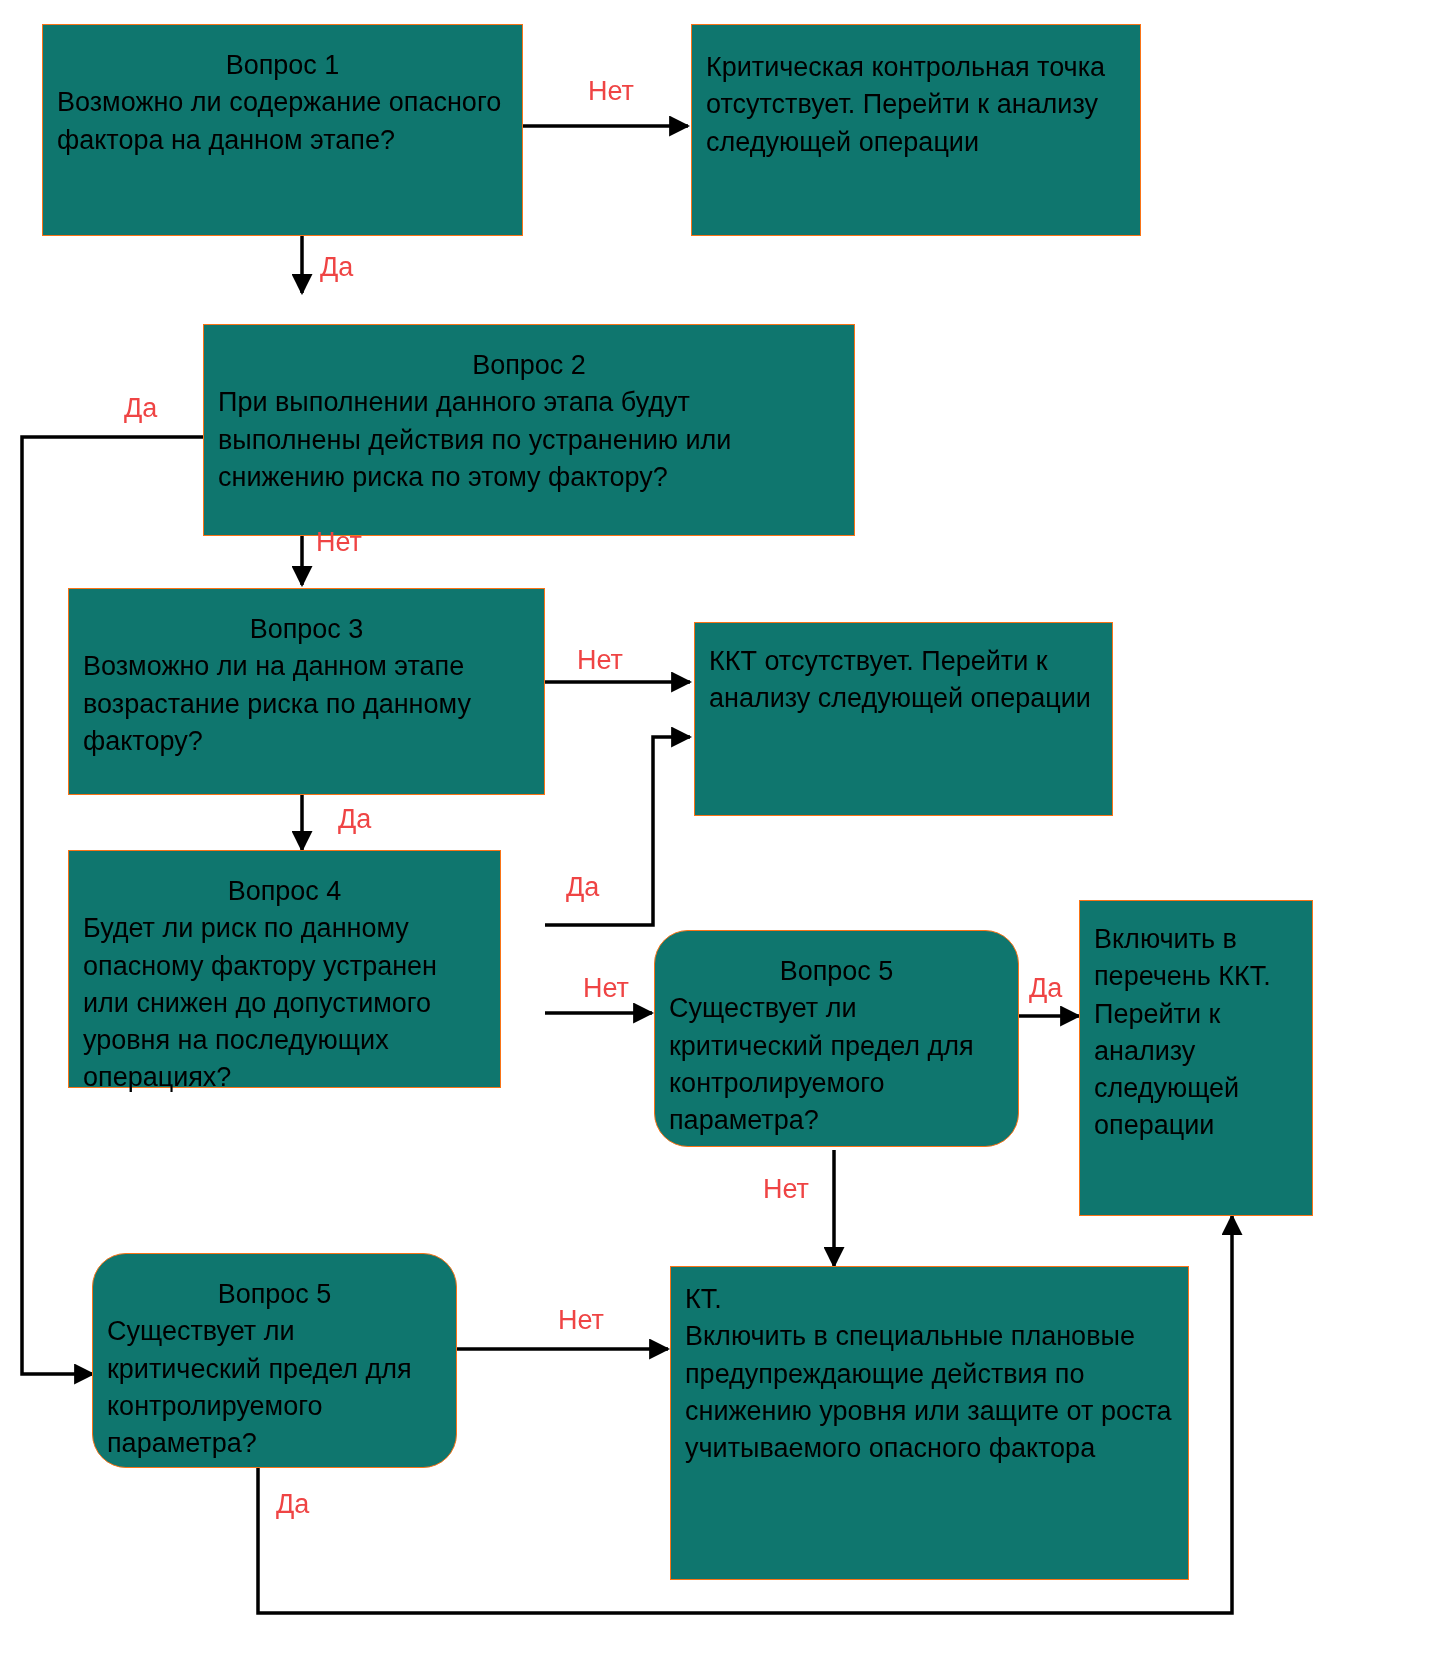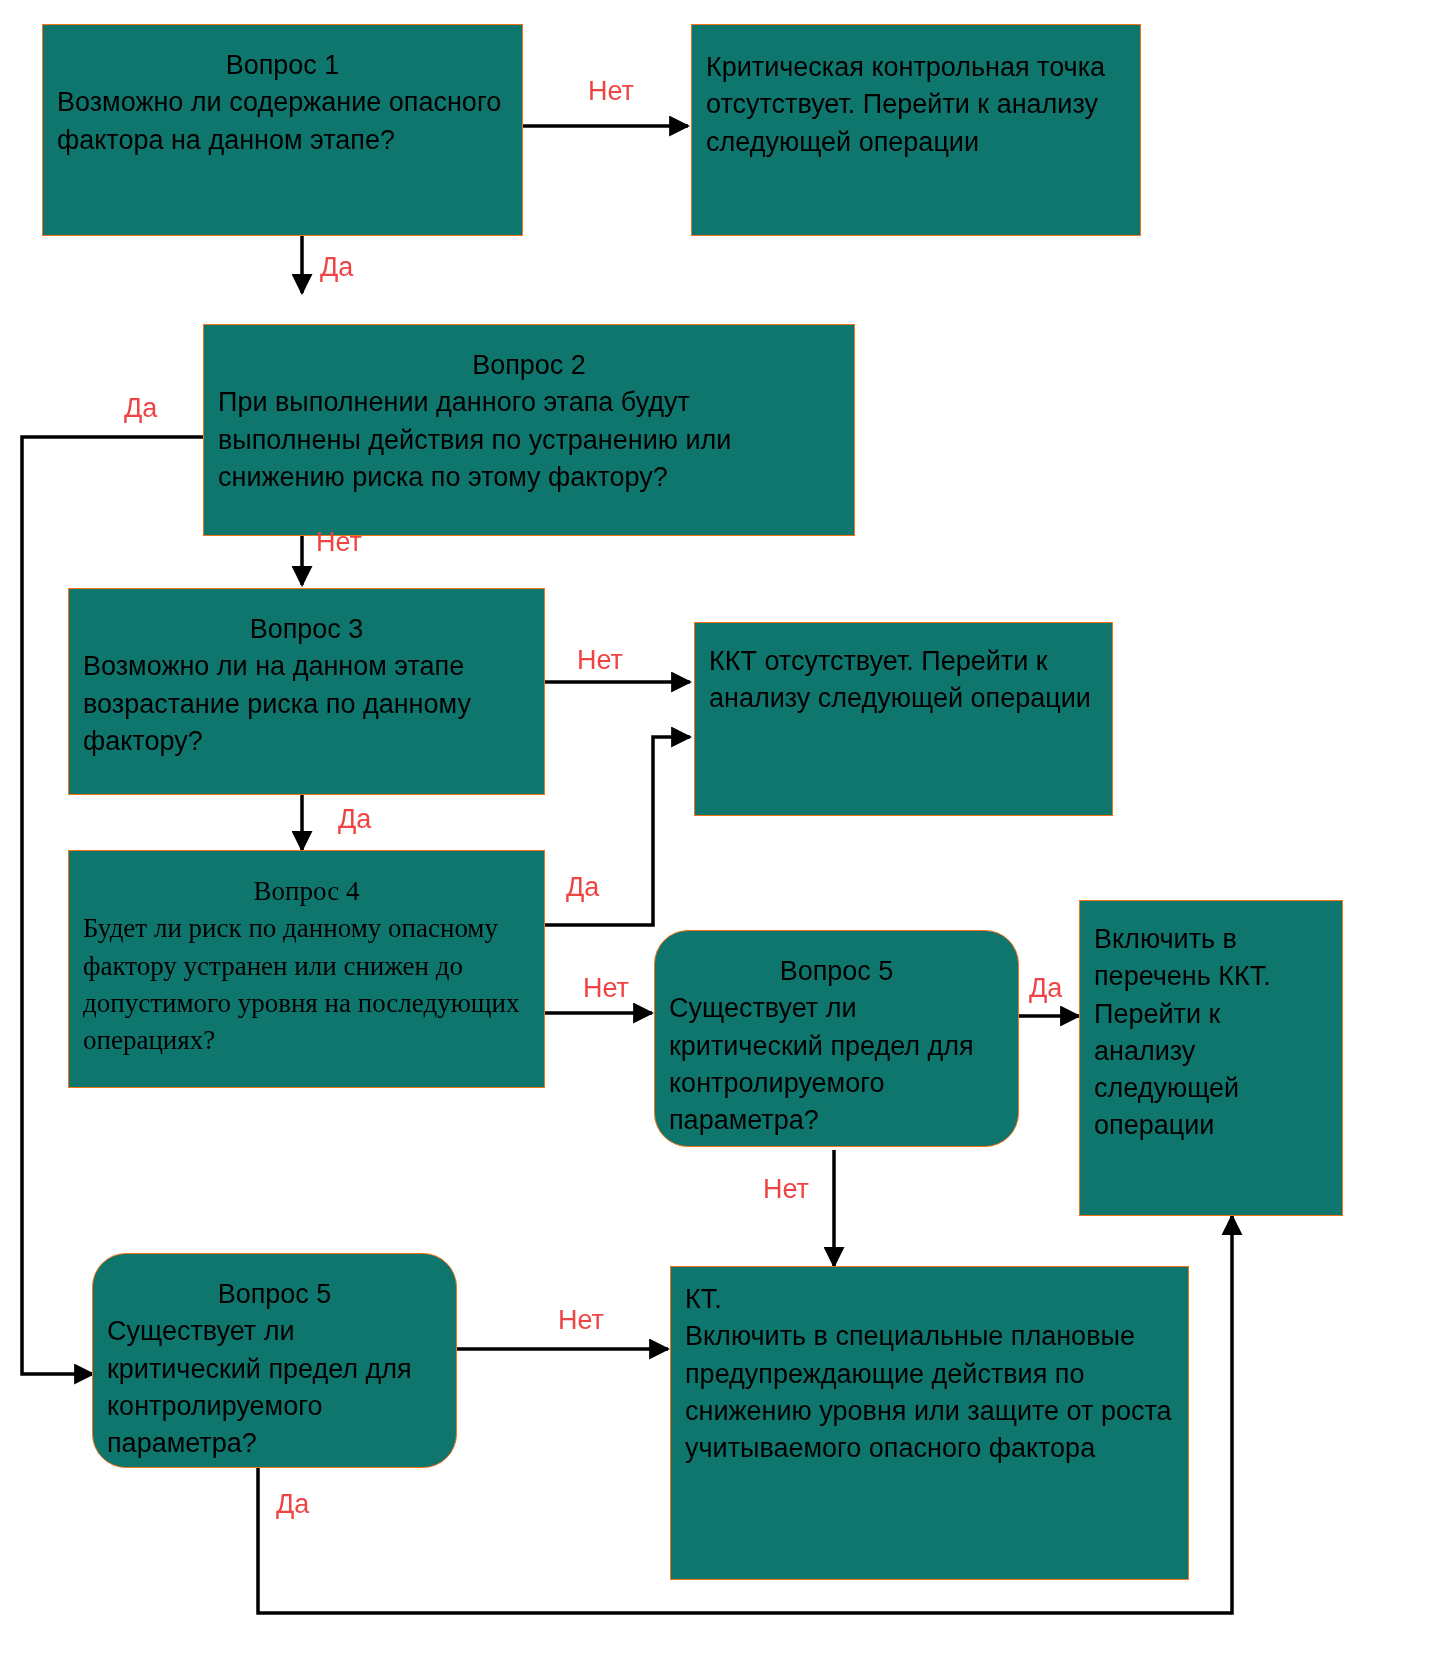--- a/index.html
+++ b/index.html
@@ -109,31 +109,31 @@
 
   <div class="node centered" style="left:68px; top:588px; width:477px; height:207px;">
     <span class="ttl">Вопрос 3</span>
     <span class="body">Возможно ли на данном этапе возрастание риска по данному фактору?</span>
   </div>
 
   <div class="node" style="left:694px; top:591px; width:419px; height:194px; padding-top:20px;margin-top:31px;">
     <span class="body">ККТ отсутствует. Перейти к анализу следующей операции</span>
   </div>
 
-  <div class="node centered" style="left:68px; top:850px; width:477px; height:238px;font-family:Liberation Serif, serif;">
+  <div class="node centered" style="left:68px; top:850px; width:433px; height:238px;">
     <span class="ttl">Вопрос 4</span>
     <span class="body">Будет ли риск по данному опасному фактору устранен или снижен до допустимого уровня на последующих операциях?</span>
   </div>
 
   <div class="node rounded centered" style="left:654px; top:930px; width:365px; height:217px;">
     <span class="ttl">Вопрос 5</span>
     <span class="body">Существует ли критический предел для контролируемого параметра?</span>
   </div>
 
-  <div class="node" style="left:1079px; top:900px; width:264px; height:316px; padding-top:20px;">
+  <div class="node" style="left:1079px; top:900px; width:234px; height:316px; padding-top:20px;">
     <span class="body">Включить в перечень ККТ. Перейти к анализу следующей операции</span>
   </div>
 
   <div class="node rounded centered" style="left:92px; top:1253px; width:365px; height:215px;">
     <span class="ttl">Вопрос 5</span>
     <span class="body">Существует ли критический предел для контролируемого параметра?</span>
   </div>
 
   <div class="node" style="left:670px; top:1266px; width:519px; height:314px; padding-top:14px;">
     <span class="body">КТ.

